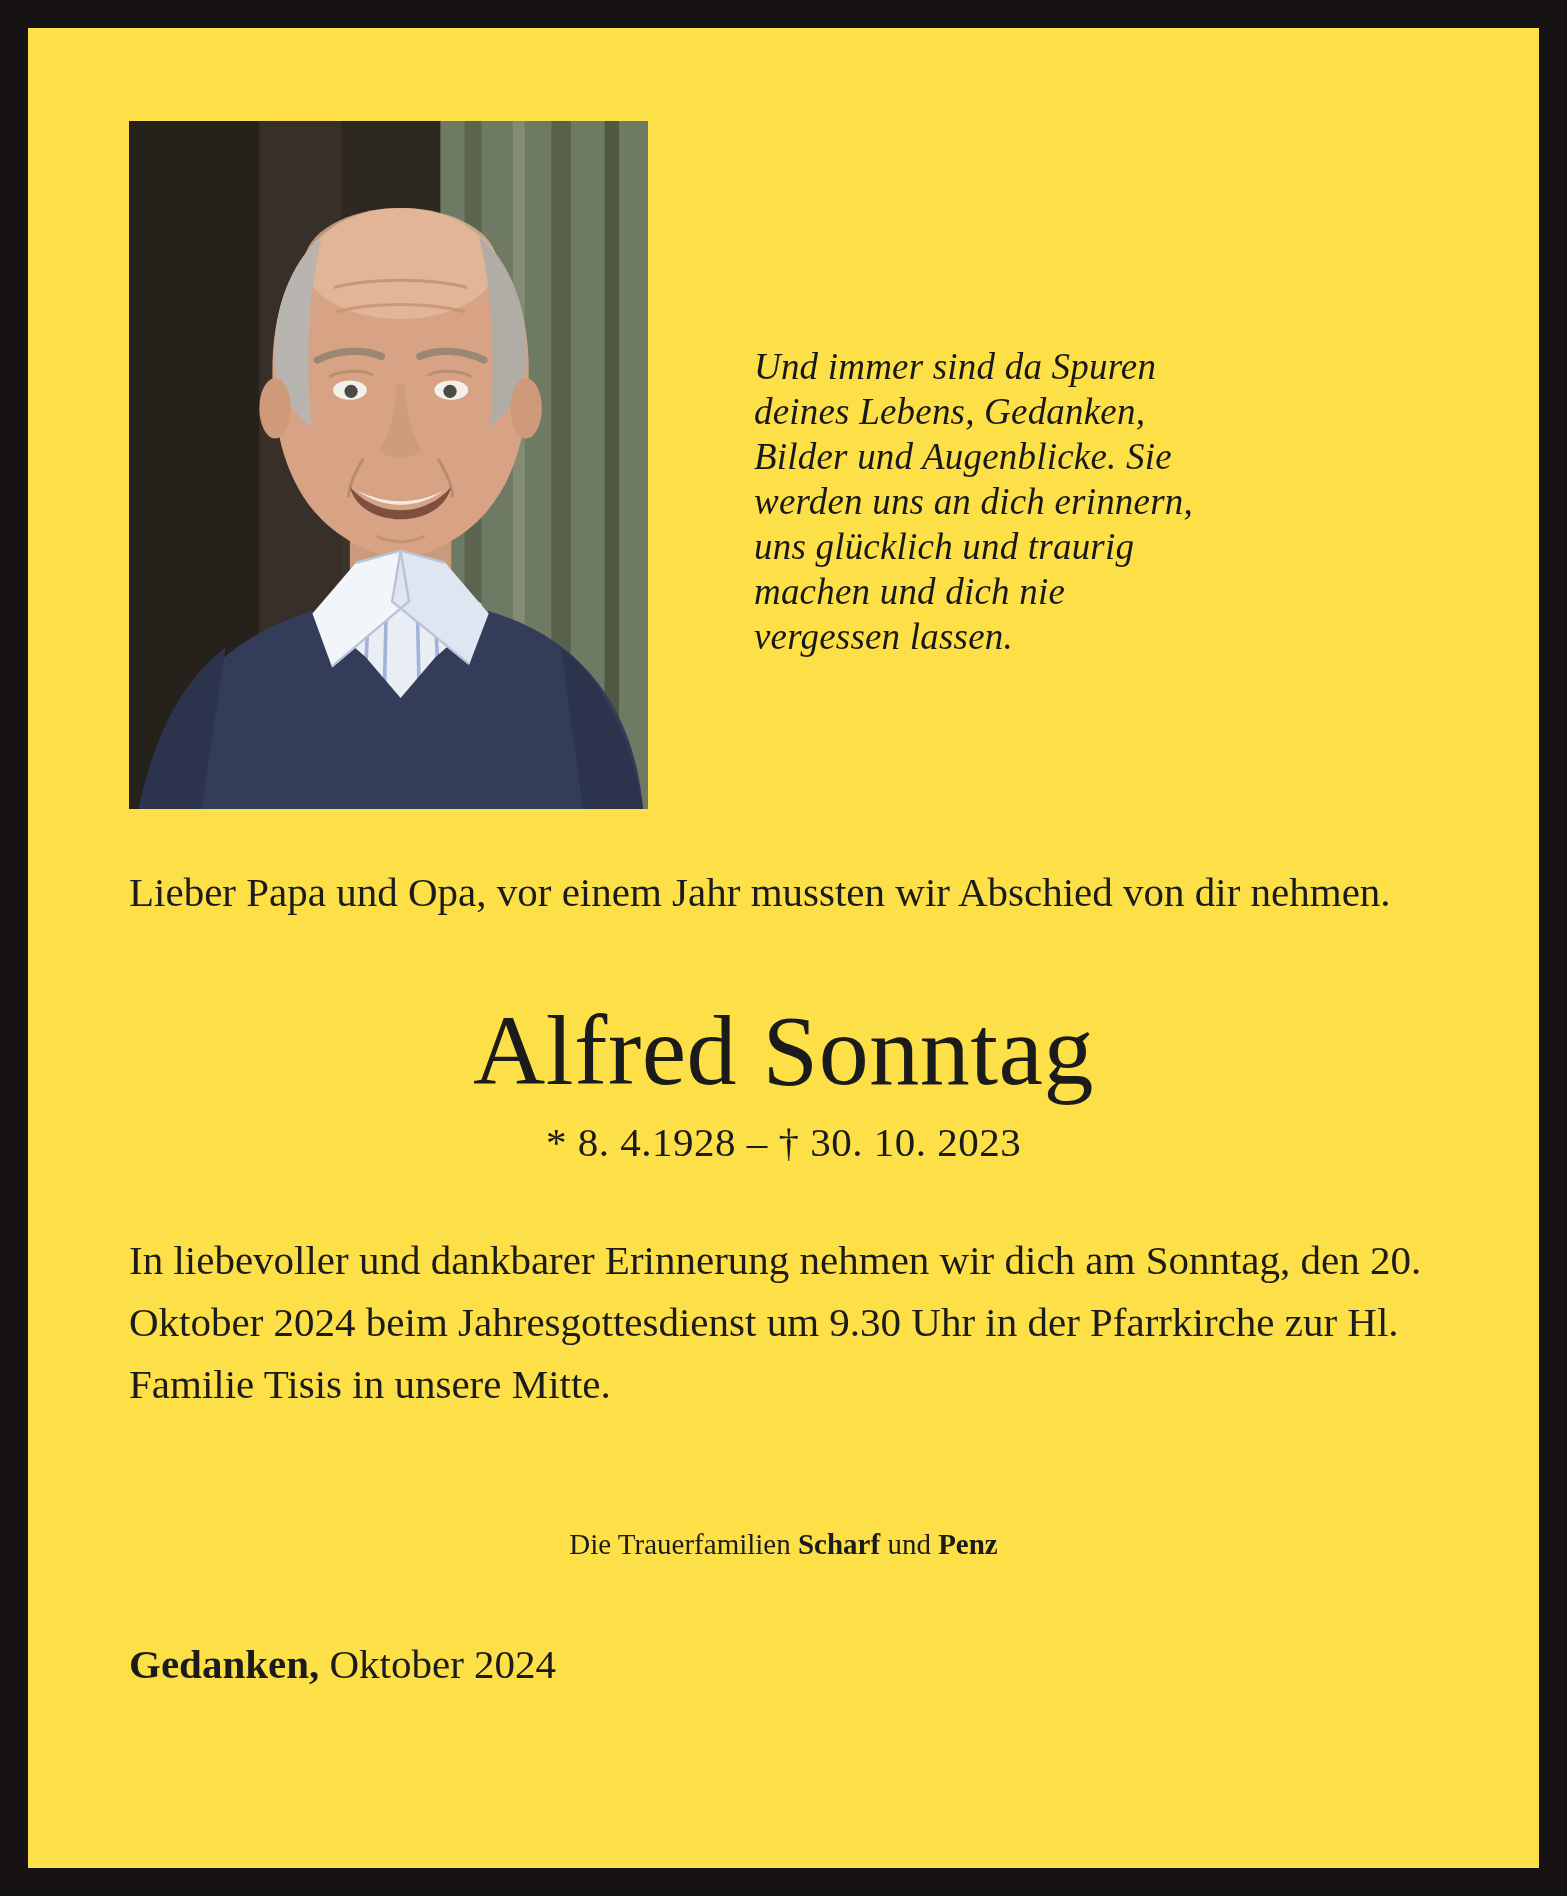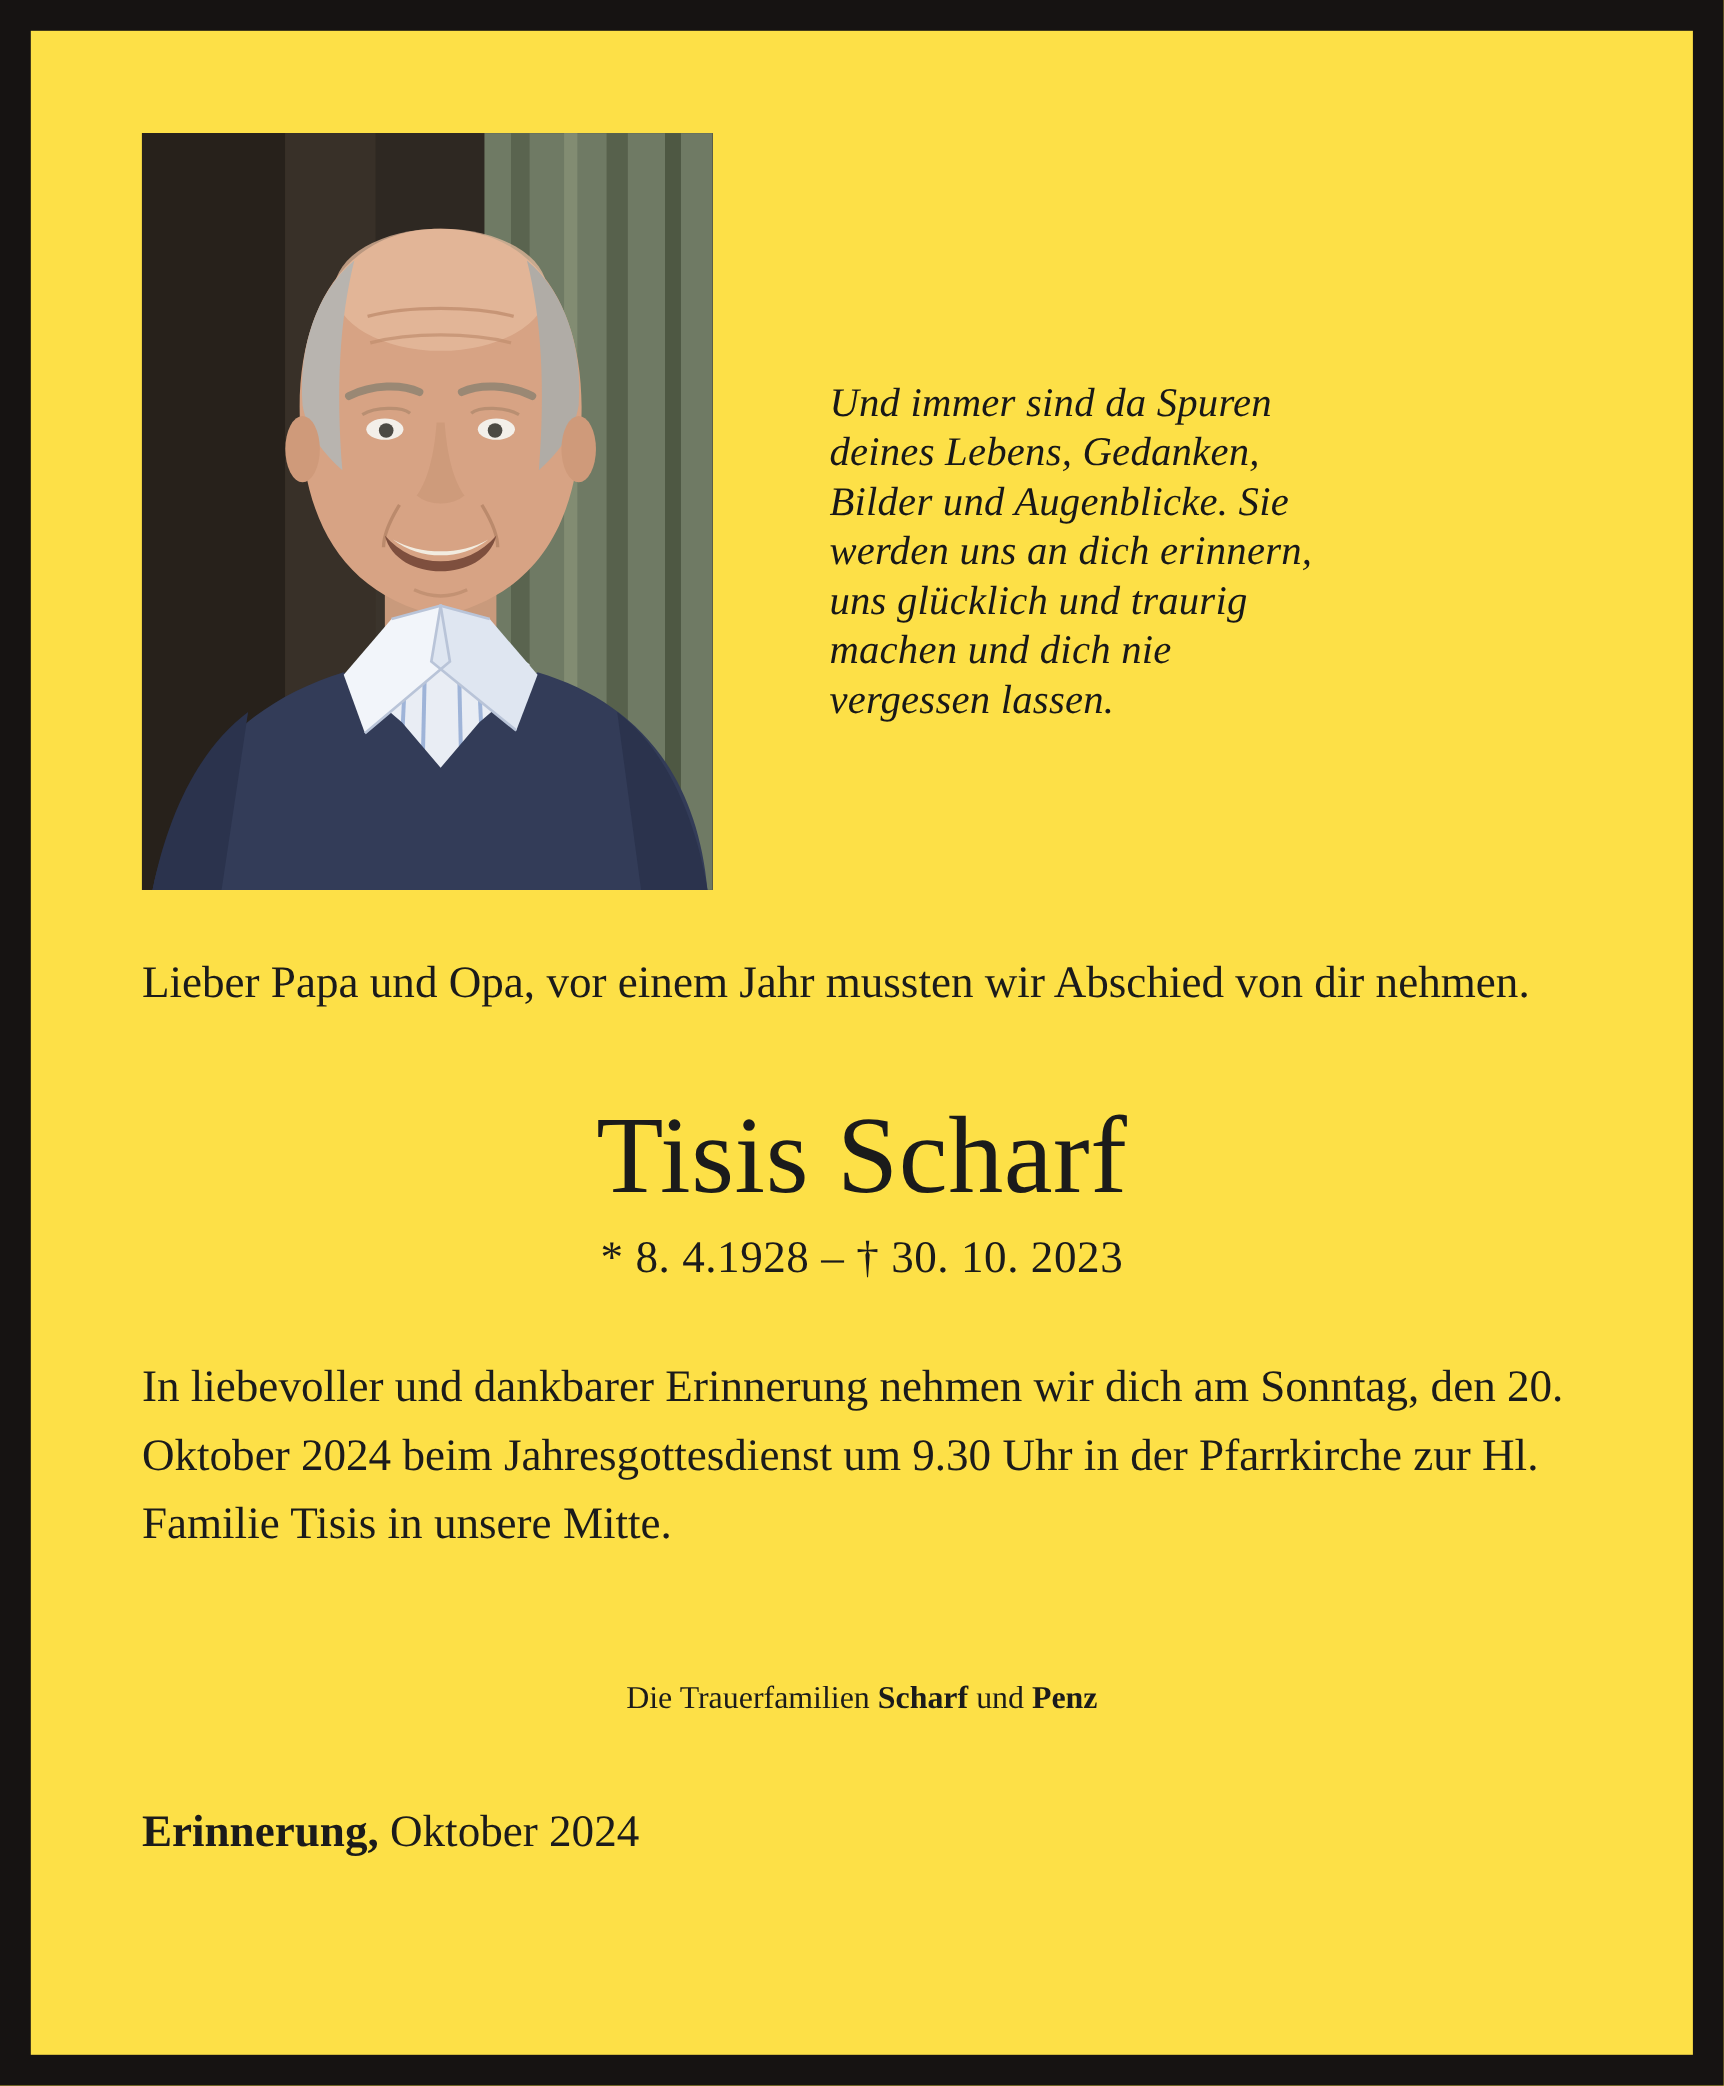--- a/index.html
+++ b/index.html
@@ -153,31 +153,31 @@
       <div>werden uns an dich erinnern,</div>
       <div>uns glücklich und traurig</div>
       <div>machen und dich nie</div>
       <div>vergessen lassen.</div>
     </div>
 
   </div>
 
   <p class="intro">Lieber Papa und Opa, vor einem Jahr mussten wir Abschied von dir nehmen.</p>
 
-  <h1 class="name">Tisis Scharf</h1>
+  <h1 class="name">Alfred Sonntag</h1>
 
   <p class="dates">* 8. 4.1928 – † 30. 10. 2023</p>
 
   <p class="announcement">In liebevoller und dankbarer Erinnerung nehmen wir dich am Sonntag, den 20. Oktober 2024 beim Jahresgottesdienst um 9.30 Uhr in der Pfarrkirche zur Hl. Familie Tisis in unsere Mitte.</p>
 
   <p class="family-line">
     <span>Die Trauerfamilien</span>
     <b>Scharf</b>
     <span>und</span>
     <b>Penz</b>
   </p>
 
   <p class="footer-line">
-    <b>Erinnerung,</b>
+    <b>Gedanken,</b>
     <span>Oktober 2024</span>
   </p>
 
 </div>
 
 </body></html>

